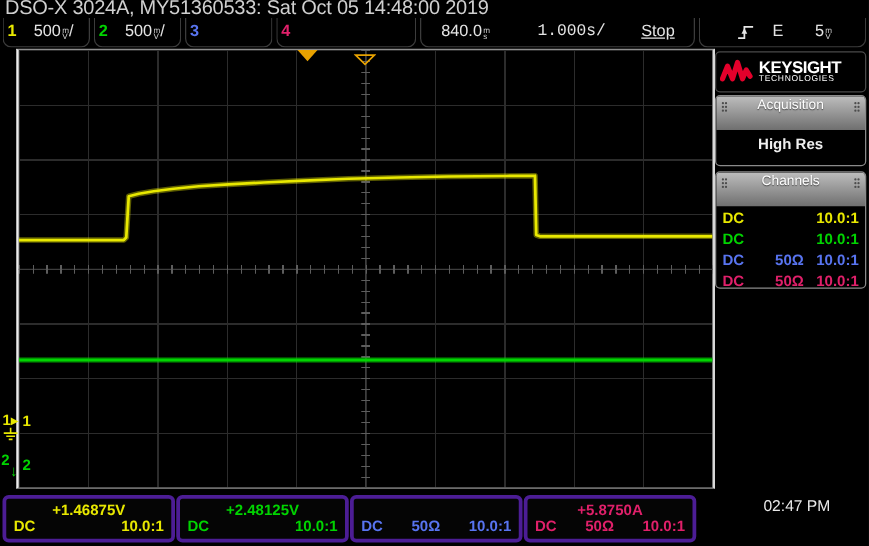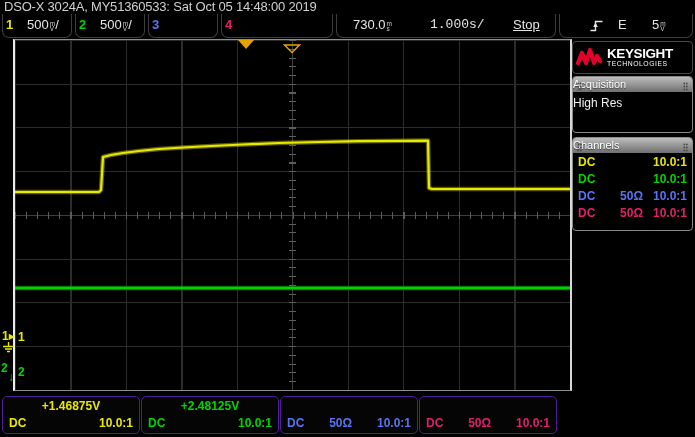--- a/index.html
+++ b/index.html
@@ -1,20 +1,20 @@
 <!DOCTYPE html>
 <html><head>
 <meta charset="utf-8">
 <style>
   html,body{margin:0;padding:0;background:#111;}
   .screen{position:relative;width:695px;height:437px;background:#000;overflow:hidden;
     font-family:"Liberation Sans","DejaVu Sans",sans-serif;color:#ddd;}
   
   .title-row{position:absolute;left:4px;top:0;height:14px;line-height:14px;
-    font-size:13px;color:#cfcfcf;letter-spacing:-0.2px;white-space:nowrap;}
+    font-size:16px;color:#cfcfcf;letter-spacing:-0.2px;white-space:nowrap;}
   .status-row{position:absolute;left:0;top:14px;width:695px;height:25px;font-size:13px;}
   .tab{position:absolute;top:0;height:24px;border:1px solid #3c3c3c;border-top:none;
     border-radius:0 0 7px 7px;box-sizing:border-box;}
   .srow-item{position:absolute;top:3px;white-space:nowrap;color:#e4e4e4;}
   .ch-num{font-weight:bold;}
   .stack{display:inline-block;vertical-align:-2px;margin-left:1px;line-height:0;}
   .stack i{display:block;font-style:normal;font-size:6.5px;line-height:5.5px;color:#cfcfcf;}
   
   .grid{position:absolute;left:13px;top:39px;width:559px;height:352px;box-sizing:border-box;
     background:#000;border:1px solid #8f8f8f;border-left:2px solid #ececec;border-right:2px solid #d8d8d8;
@@ -36,31 +36,31 @@
   .edge-marker{position:absolute;z-index:5;font-weight:bold;font-size:12px;line-height:12px;white-space:nowrap;}
   .edge-arrow{font-size:8px;vertical-align:1px;font-family:"DejaVu Sans",sans-serif;}
   
   .logo-box{position:absolute;left:572px;top:41px;width:121px;height:33px;box-sizing:border-box;
     border:1px solid #4a4a4a;border-radius:4px;background:#000;display:flex;align-items:center;padding:0 3px;}
   .logo-text{margin-left:3px;}
   .logo-brand{font-size:13.5px;font-weight:bold;color:#fff;letter-spacing:-0.4px;line-height:13px;}
   .logo-sub{font-size:6.8px;color:#fff;letter-spacing:0.55px;line-height:8px;}
   .panel{position:absolute;left:572px;width:121px;box-sizing:border-box;border:1px solid #8a8a8a;
     border-radius:4px;background:#000;overflow:hidden;}
-  .panel-header{height:15px;line-height:15px;background:linear-gradient(#bdbdbd,#6f6f6f);
-    color:#fff;font-size:11px;text-shadow:0 1px 1px rgba(0,0,0,.6);position:relative;}
+  .panel-header{height:27px;line-height:15px;background:linear-gradient(#bdbdbd,#6f6f6f);
+    color:#fff;font-size:11px;text-align:center;text-shadow:0 1px 1px rgba(0,0,0,.6);position:relative;}
   .grip{position:absolute;top:3px;}
   .grip.l{left:4px;} .grip.r{right:4px;}
-  .panel-line{font-size:12px;line-height:14px;color:#efefef;}
+  .panel-line{text-align:center;font-size:12px;line-height:14px;color:#efefef;font-weight:bold;}
   .chan-row{display:flex;align-items:center;height:17px;padding:0 5px;font-size:12px;font-weight:bold;}
   .chan-imp{margin-left:auto;}
   .chan-probe{width:44px;text-align:right;}
   
   .meas{position:absolute;top:396px;width:138px;height:38px;box-sizing:border-box;
-    border:1px solid #4c1d95;border-radius:5px;background:#050505;font-size:12px;font-weight:bold;}
+    border:3px solid #4c1d95;border-radius:5px;background:#050505;font-size:12px;font-weight:bold;}
   .meas-val{text-align:center;margin-top:3px;line-height:13px;}
   .meas-row{position:absolute;left:6px;right:6px;bottom:3px;display:flex;justify-content:space-between;line-height:13px;}
   .clock{position:absolute;left:585px;top:397px;width:105px;text-align:center;
     color:#e9e9e9;font-size:12.5px;line-height:17px;}
 </style>
 </head>
 <body>
 
 <div class="screen">
 
@@ -76,21 +76,21 @@
 
     <span class="srow-item ch-num" style="left: 6px; color: rgb(232, 232, 0);">1</span>
     <span class="srow-item" style="left:27px;"><span>500</span><span class="stack"><i>m</i><i>V</i></span><span>/</span></span>
 
     <span class="srow-item ch-num" style="left: 79px; color: rgb(0, 212, 0);">2</span>
     <span class="srow-item" style="left:100px;"><span>500</span><span class="stack"><i>m</i><i>V</i></span><span>/</span></span>
 
     <span class="srow-item ch-num" style="left: 152px; color: rgb(88, 116, 240);">3</span>
     <span class="srow-item ch-num" style="left: 225px; color: rgb(224, 32, 106);">4</span>
 
-    <span class="srow-item" style="left:353px;"><span>730.0</span><span class="stack"><i>m</i><i>s</i></span></span>
+    <span class="srow-item" style="left:353px;"><span>840.0</span><span class="stack"><i>m</i><i>s</i></span></span>
     <span class="srow-item" style="left:430px;font-family:Liberation Mono, monospace;">1.000s/</span>
     <span class="srow-item" style="left:513px;text-decoration:underline;">Stop</span>
 
     <span class="srow-item" style="left:589px;top:5px;"><svg width="15" height="14" viewBox="0 0 15 14">
           <path d="M1.5 11.5 H6.5 V2.5 H13.5" stroke="#e6e6e6" stroke-width="1.4" fill="none"></path>
           <path d="M4.2 8 L8.8 8 L6.5 3.4 Z" fill="#e6e6e6"></path>
         </svg></span>
     <span class="srow-item" style="left:618px;">E</span>
     <span class="srow-item" style="left:652px;"><span>5</span><span class="stack"><i>m</i><i>V</i></span></span>
   </div>
@@ -216,23 +216,25 @@
     </div>
   </div>
   <div class="meas" style="left: 280px; color: rgb(88, 116, 240);">
     <div class="meas-row">
       <span>DC</span>
       <span>50Ω</span>
       <span>10.0:1</span>
     </div>
   </div>
   <div class="meas" style="left: 419px; color: rgb(224, 32, 106);">
+    <div class="meas-val">+5.8750A</div>
     <div class="meas-row">
       <span>DC</span>
       <span>50Ω</span>
       <span>10.0:1</span>
     </div>
   </div>
 
   <div class="clock">
+    <div>02:47 PM</div>
   </div>
 
 </div>
 
 </body></html>

